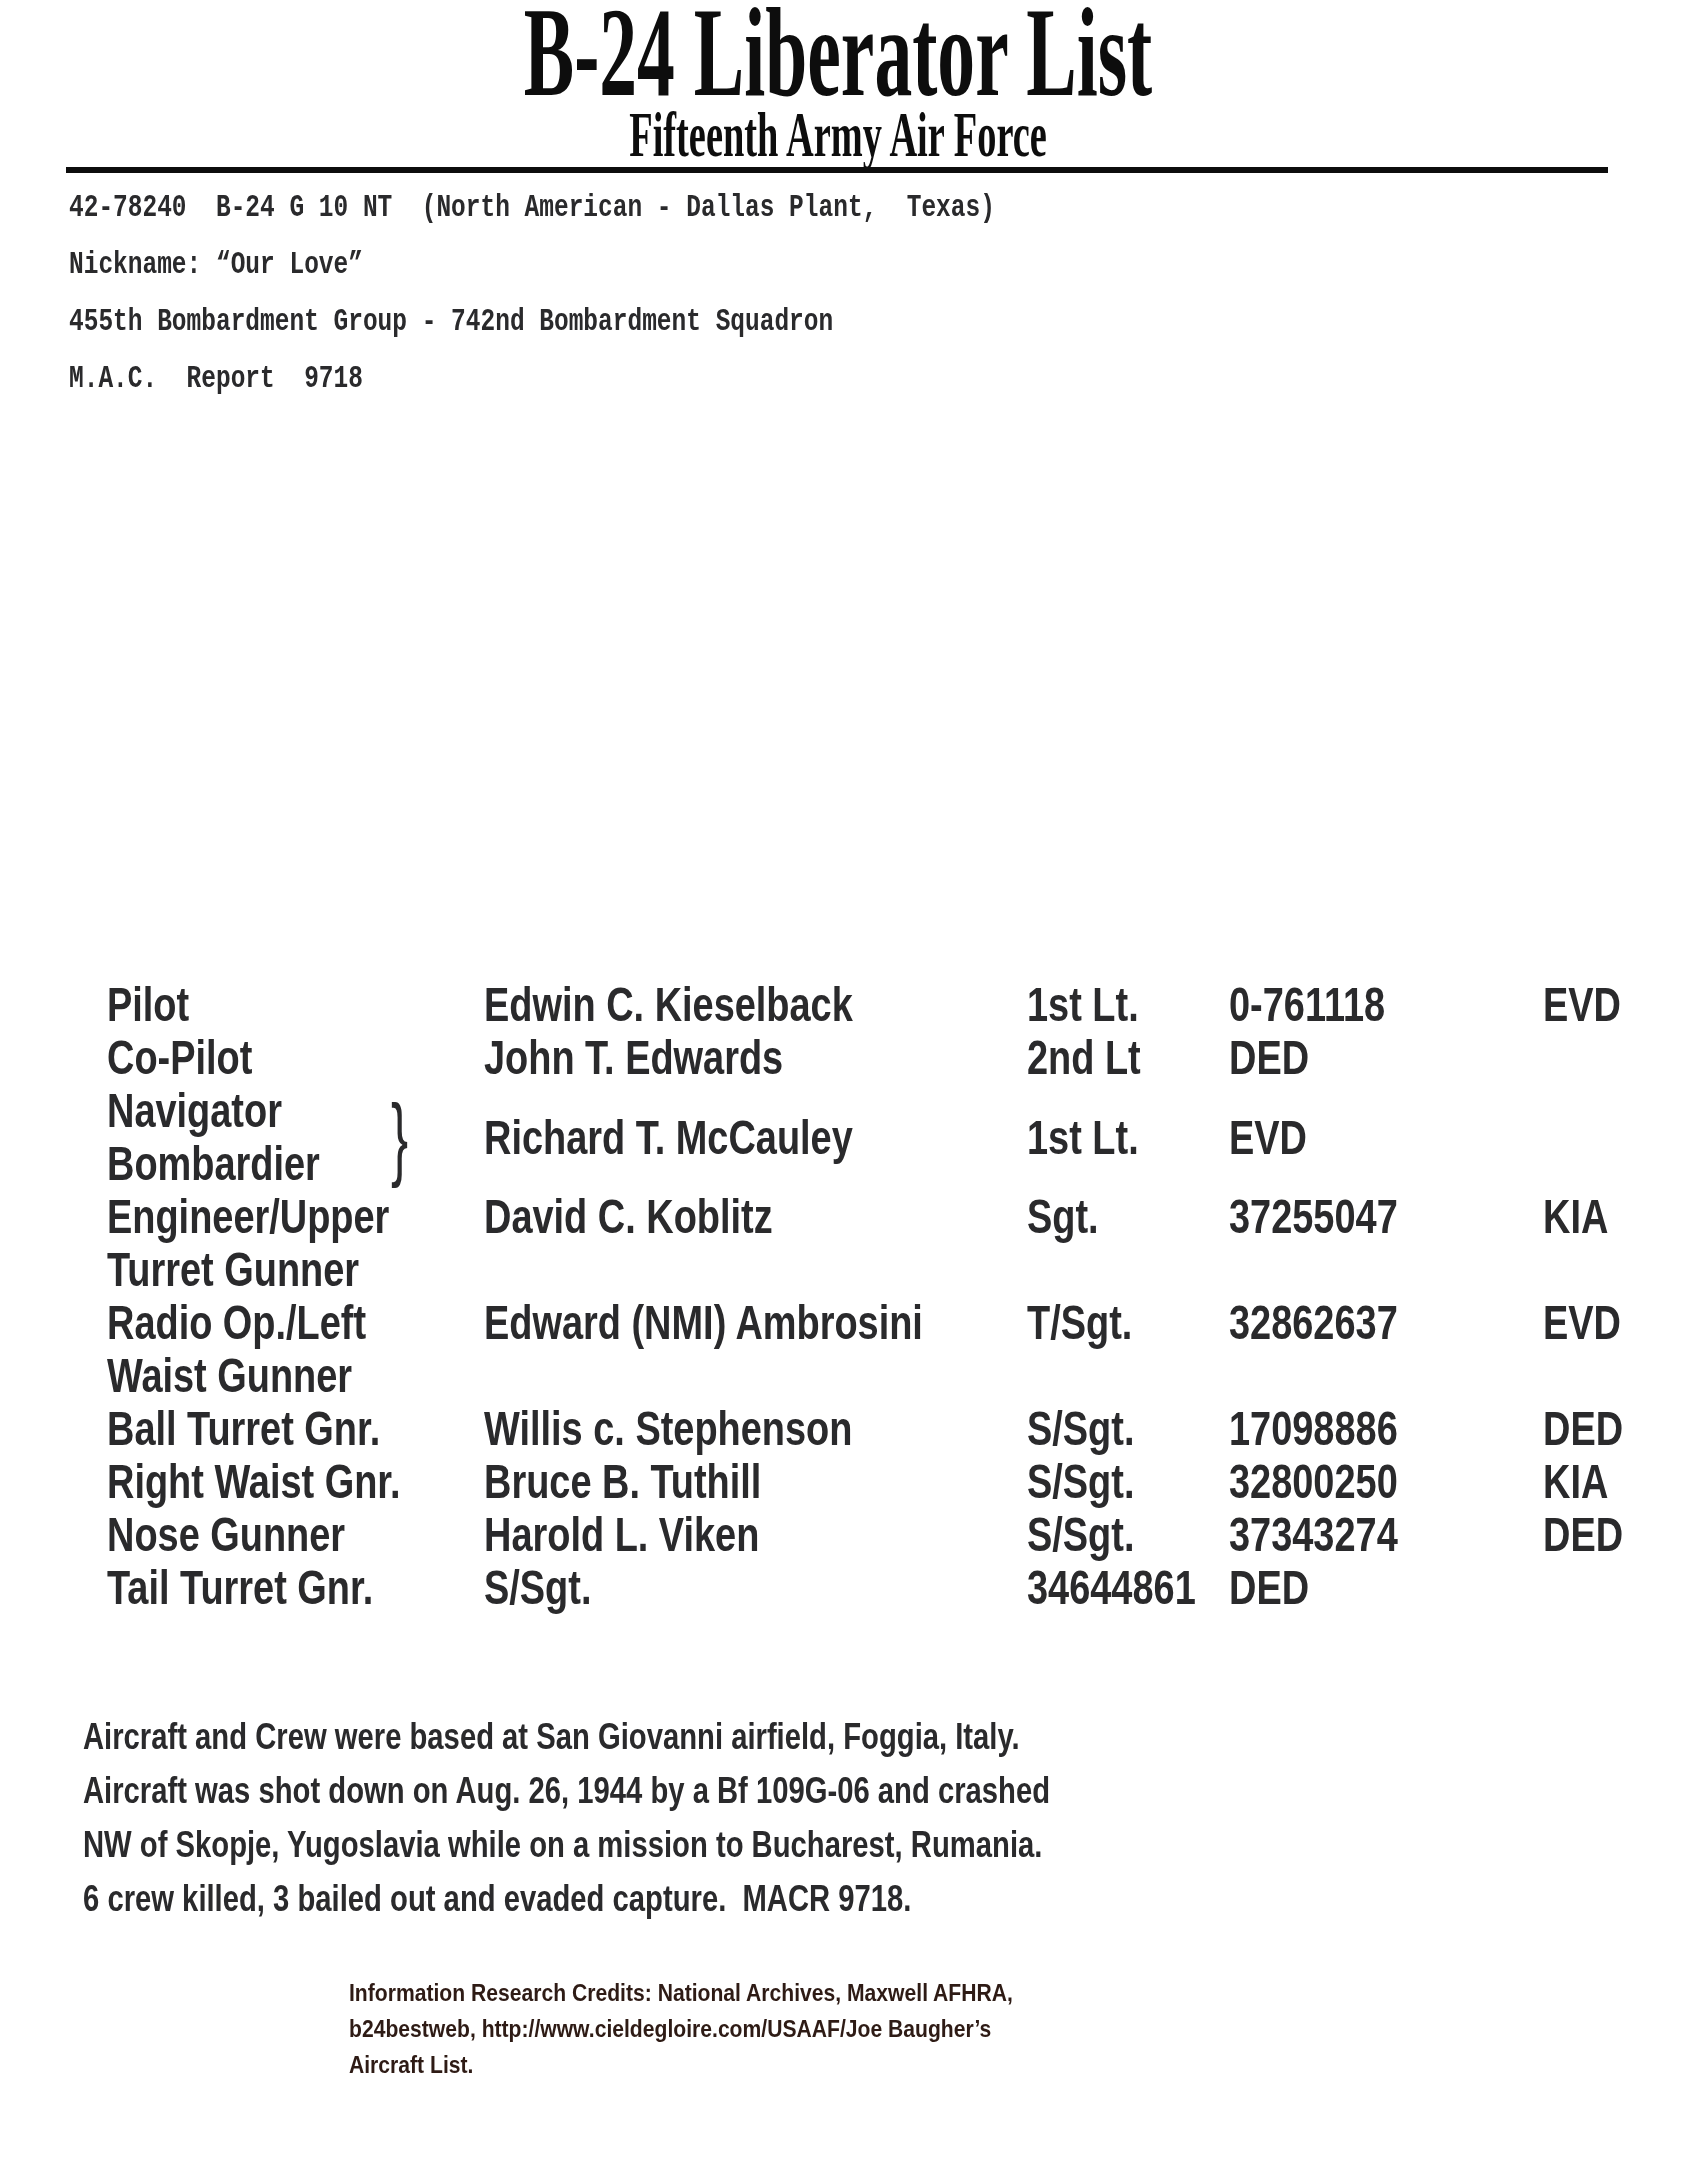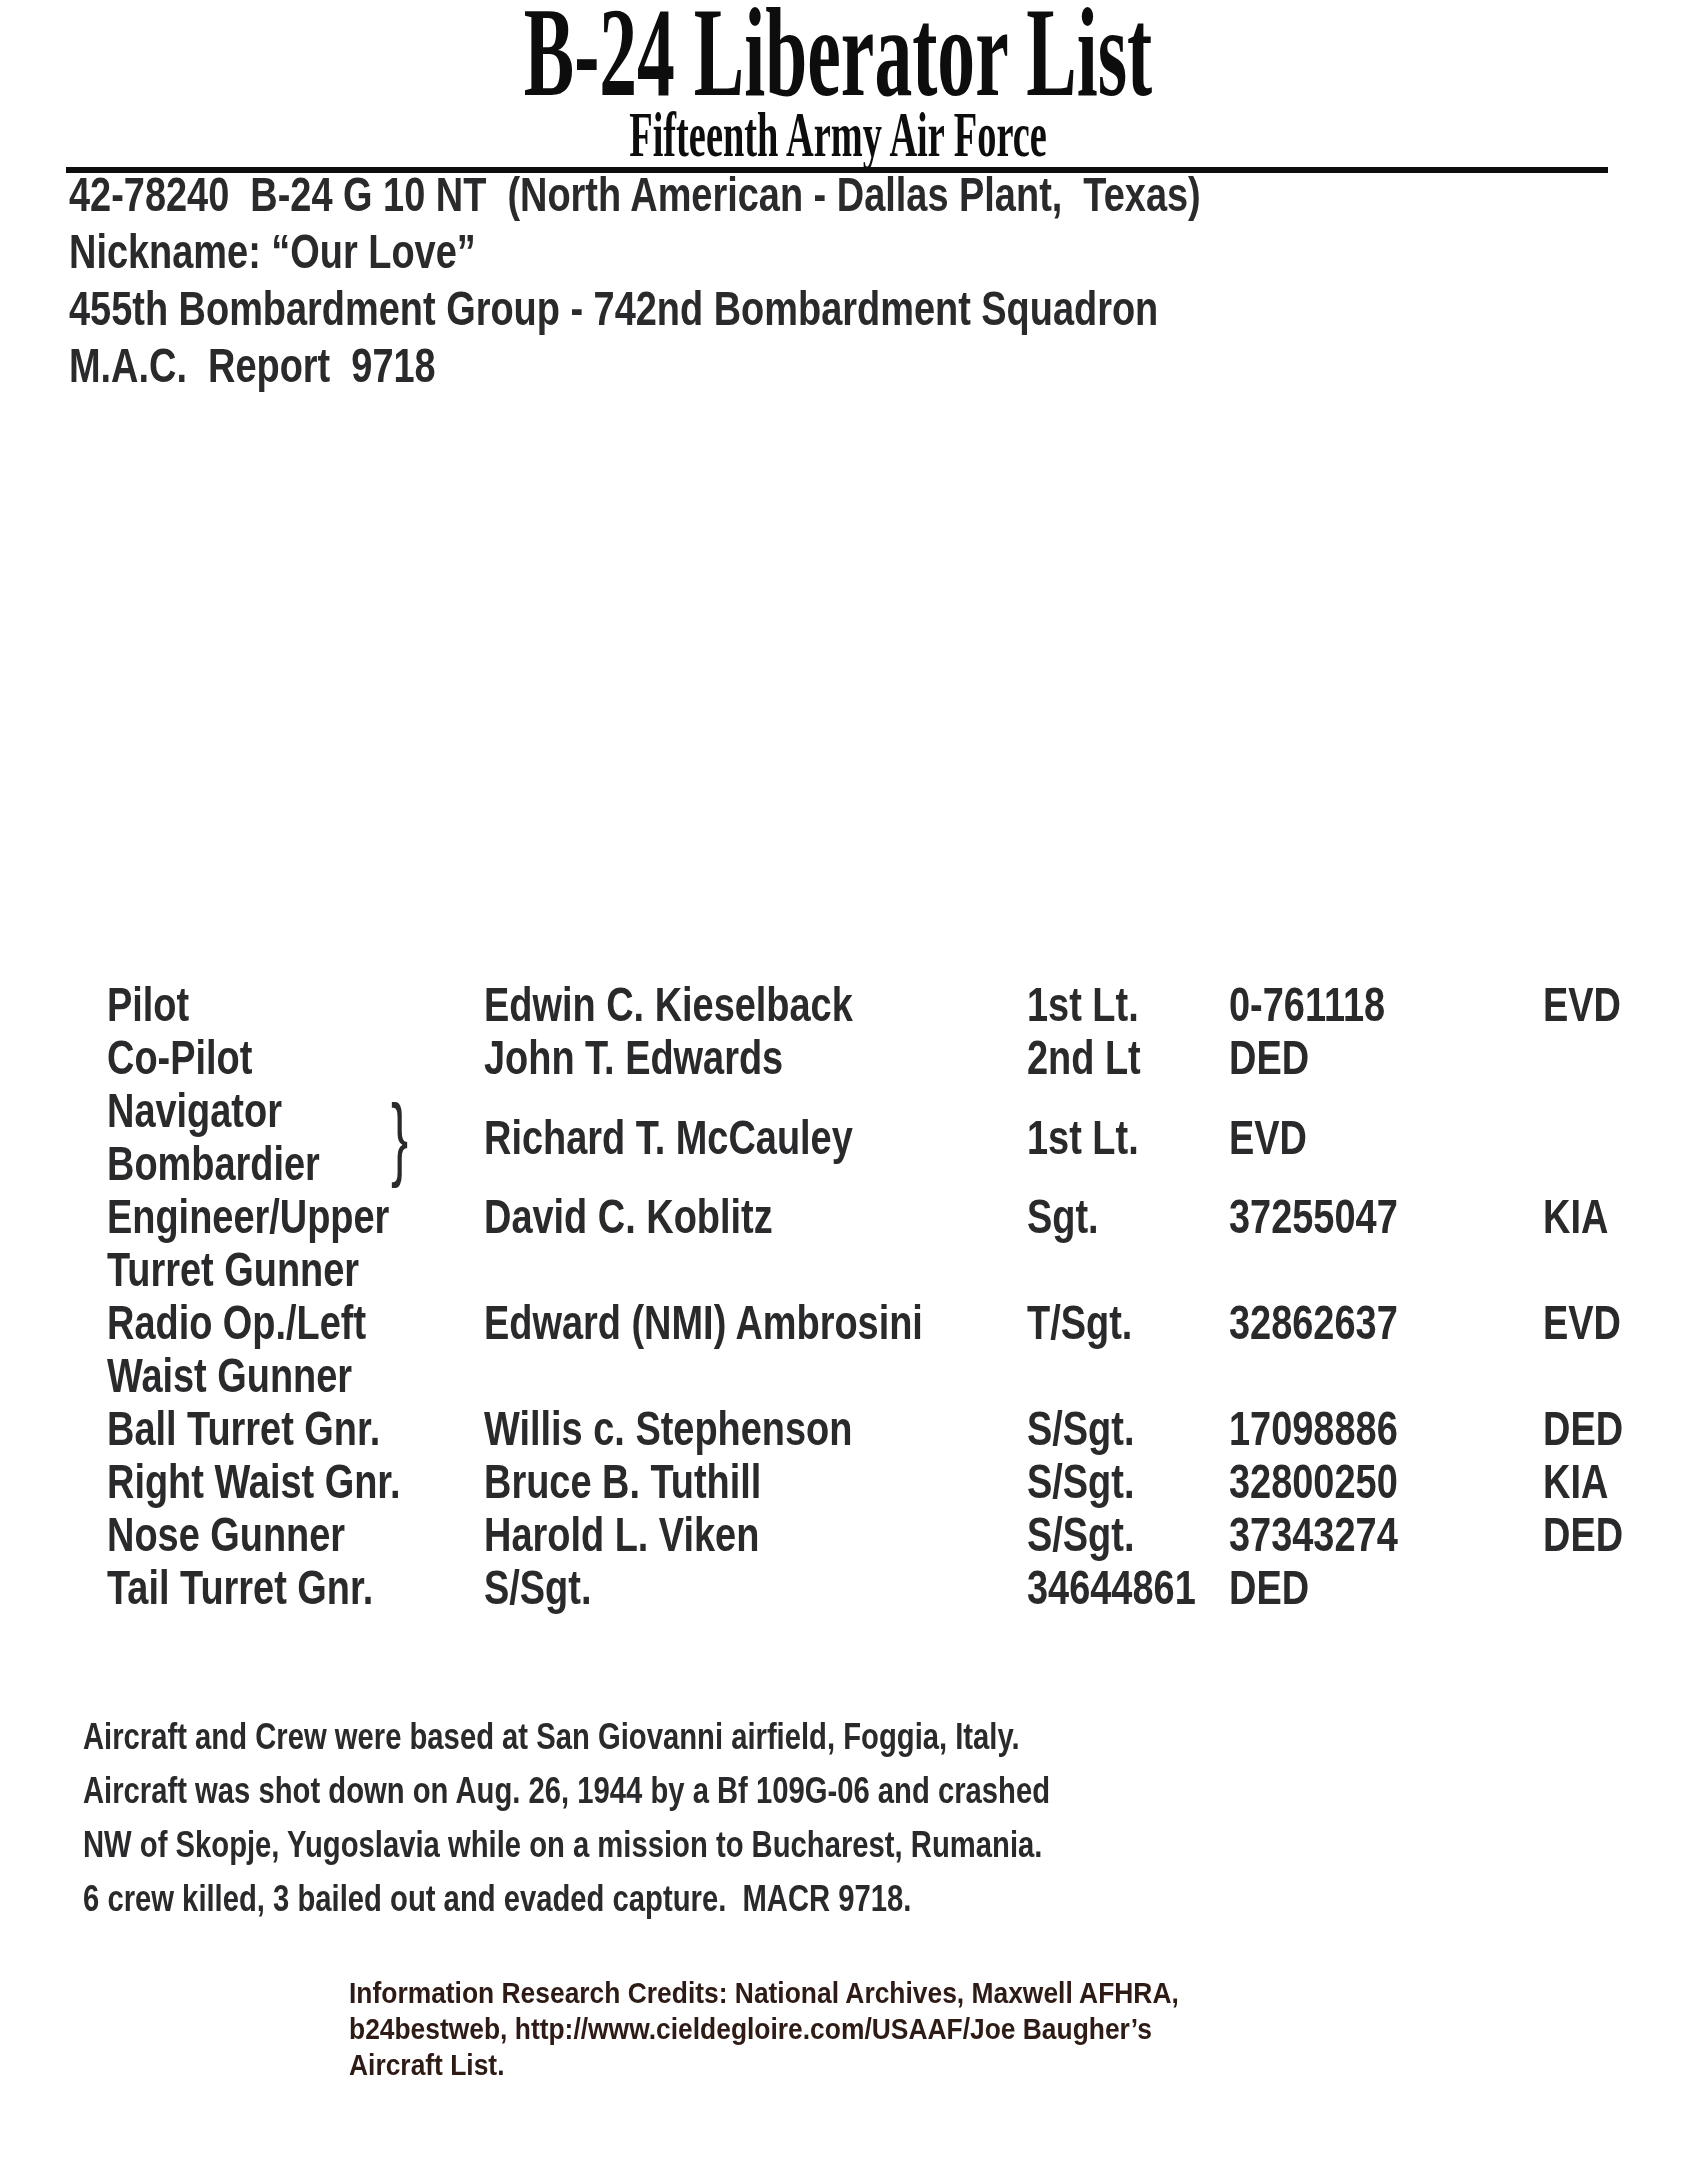--- a/index.html
+++ b/index.html
@@ -44,22 +44,23 @@
     color:#0d0d0d;
     --sx:0.60;
   }
   .rule{
     position:absolute; top:167px; left:66px;
     width:1542px; height:6px;
     background:#0d0d0d;
   }
 
   .aircraft-info{
-    position:absolute; top:166px; left:69px;
-    font-size:48px;
+    position:absolute; top:179px; left:69px;
+    font-size:31px;
+    font-family:Liberation Mono, monospace;
   }
   .aircraft-info .cx{ line-height:57px; }
 
   .crew{
     position:absolute; top:978px; left:73px;
     font-size:48px;
   }
   .crew-row{
     display:grid;
     grid-template-columns:284px 93px 543px 202px 314px 159px;
@@ -74,21 +75,21 @@
   }
 
   .summary{
     position:absolute; top:1710px; left:83px;
     font-size:37px;
   }
   .summary .cx{ line-height:54px; }
 
   .credits{
     position:absolute; top:1975px; left:349px;
-    font-size:30px;
+    font-size:24px;
     color:#2e1b15;
     --sx:0.88;
   }
   .credits .cx{ line-height:36px; --sx:0.88; }
 </style>
 </head>
 <body>
 
 <div class="page">
 

